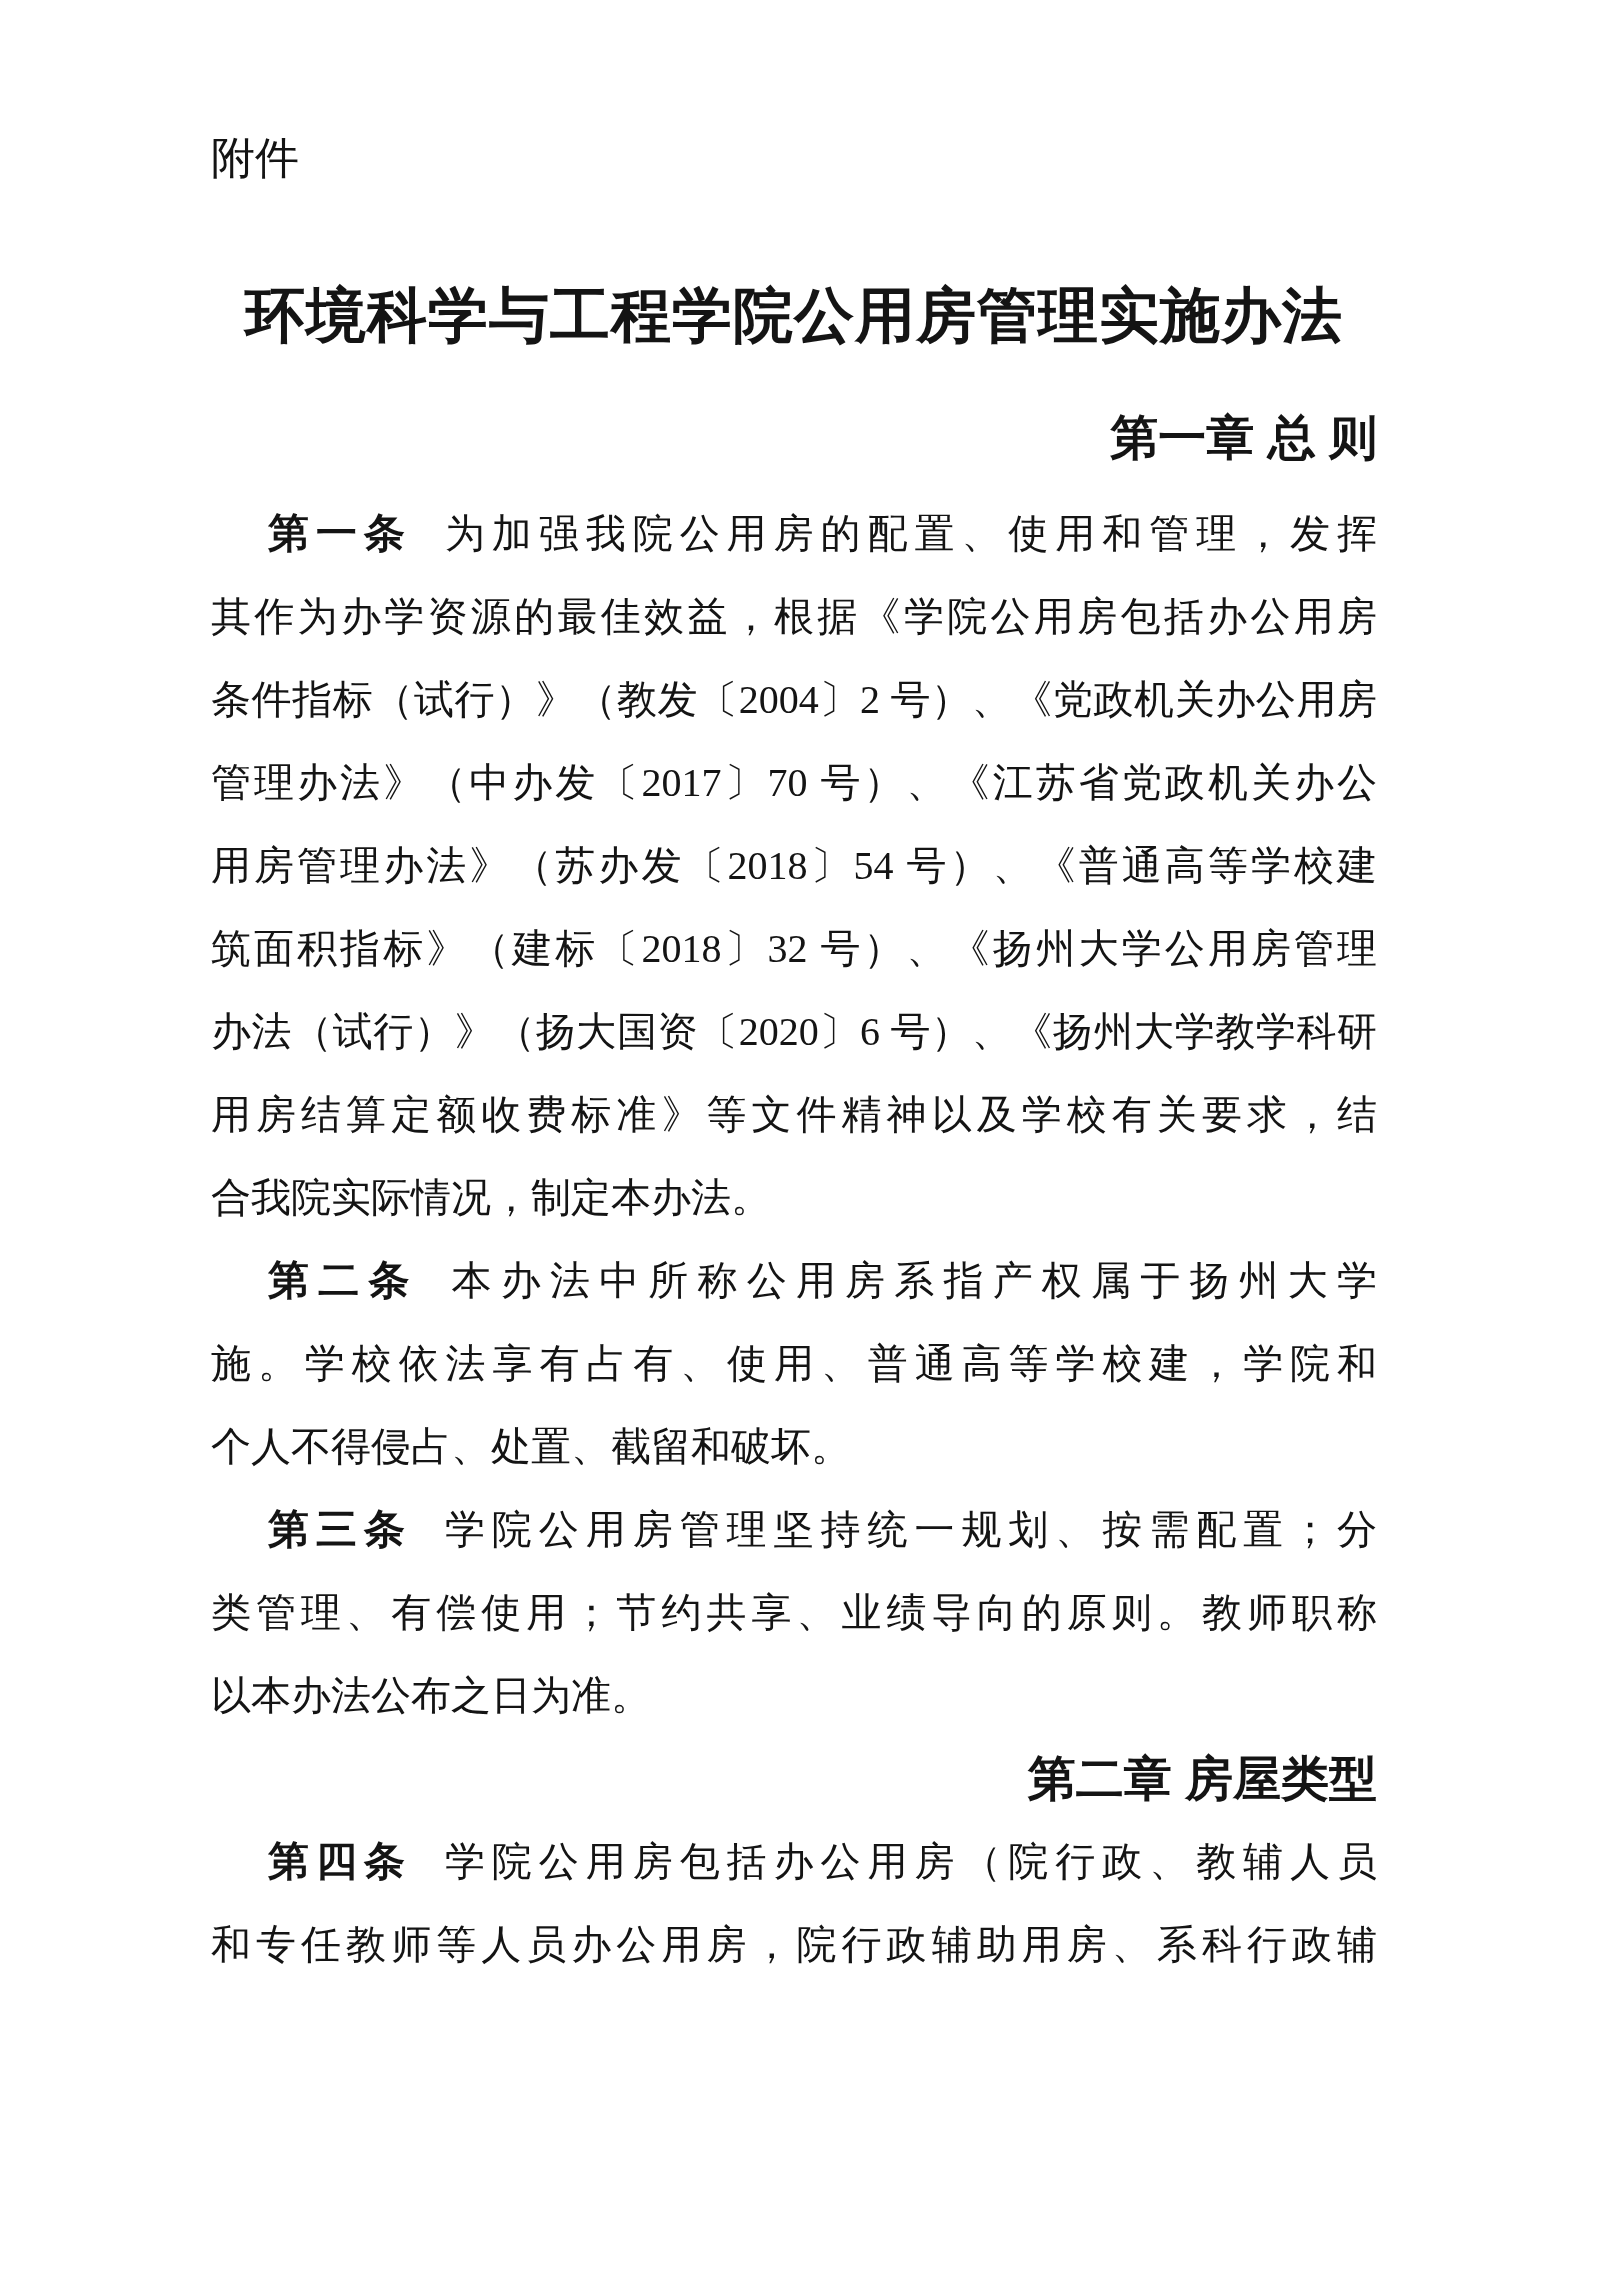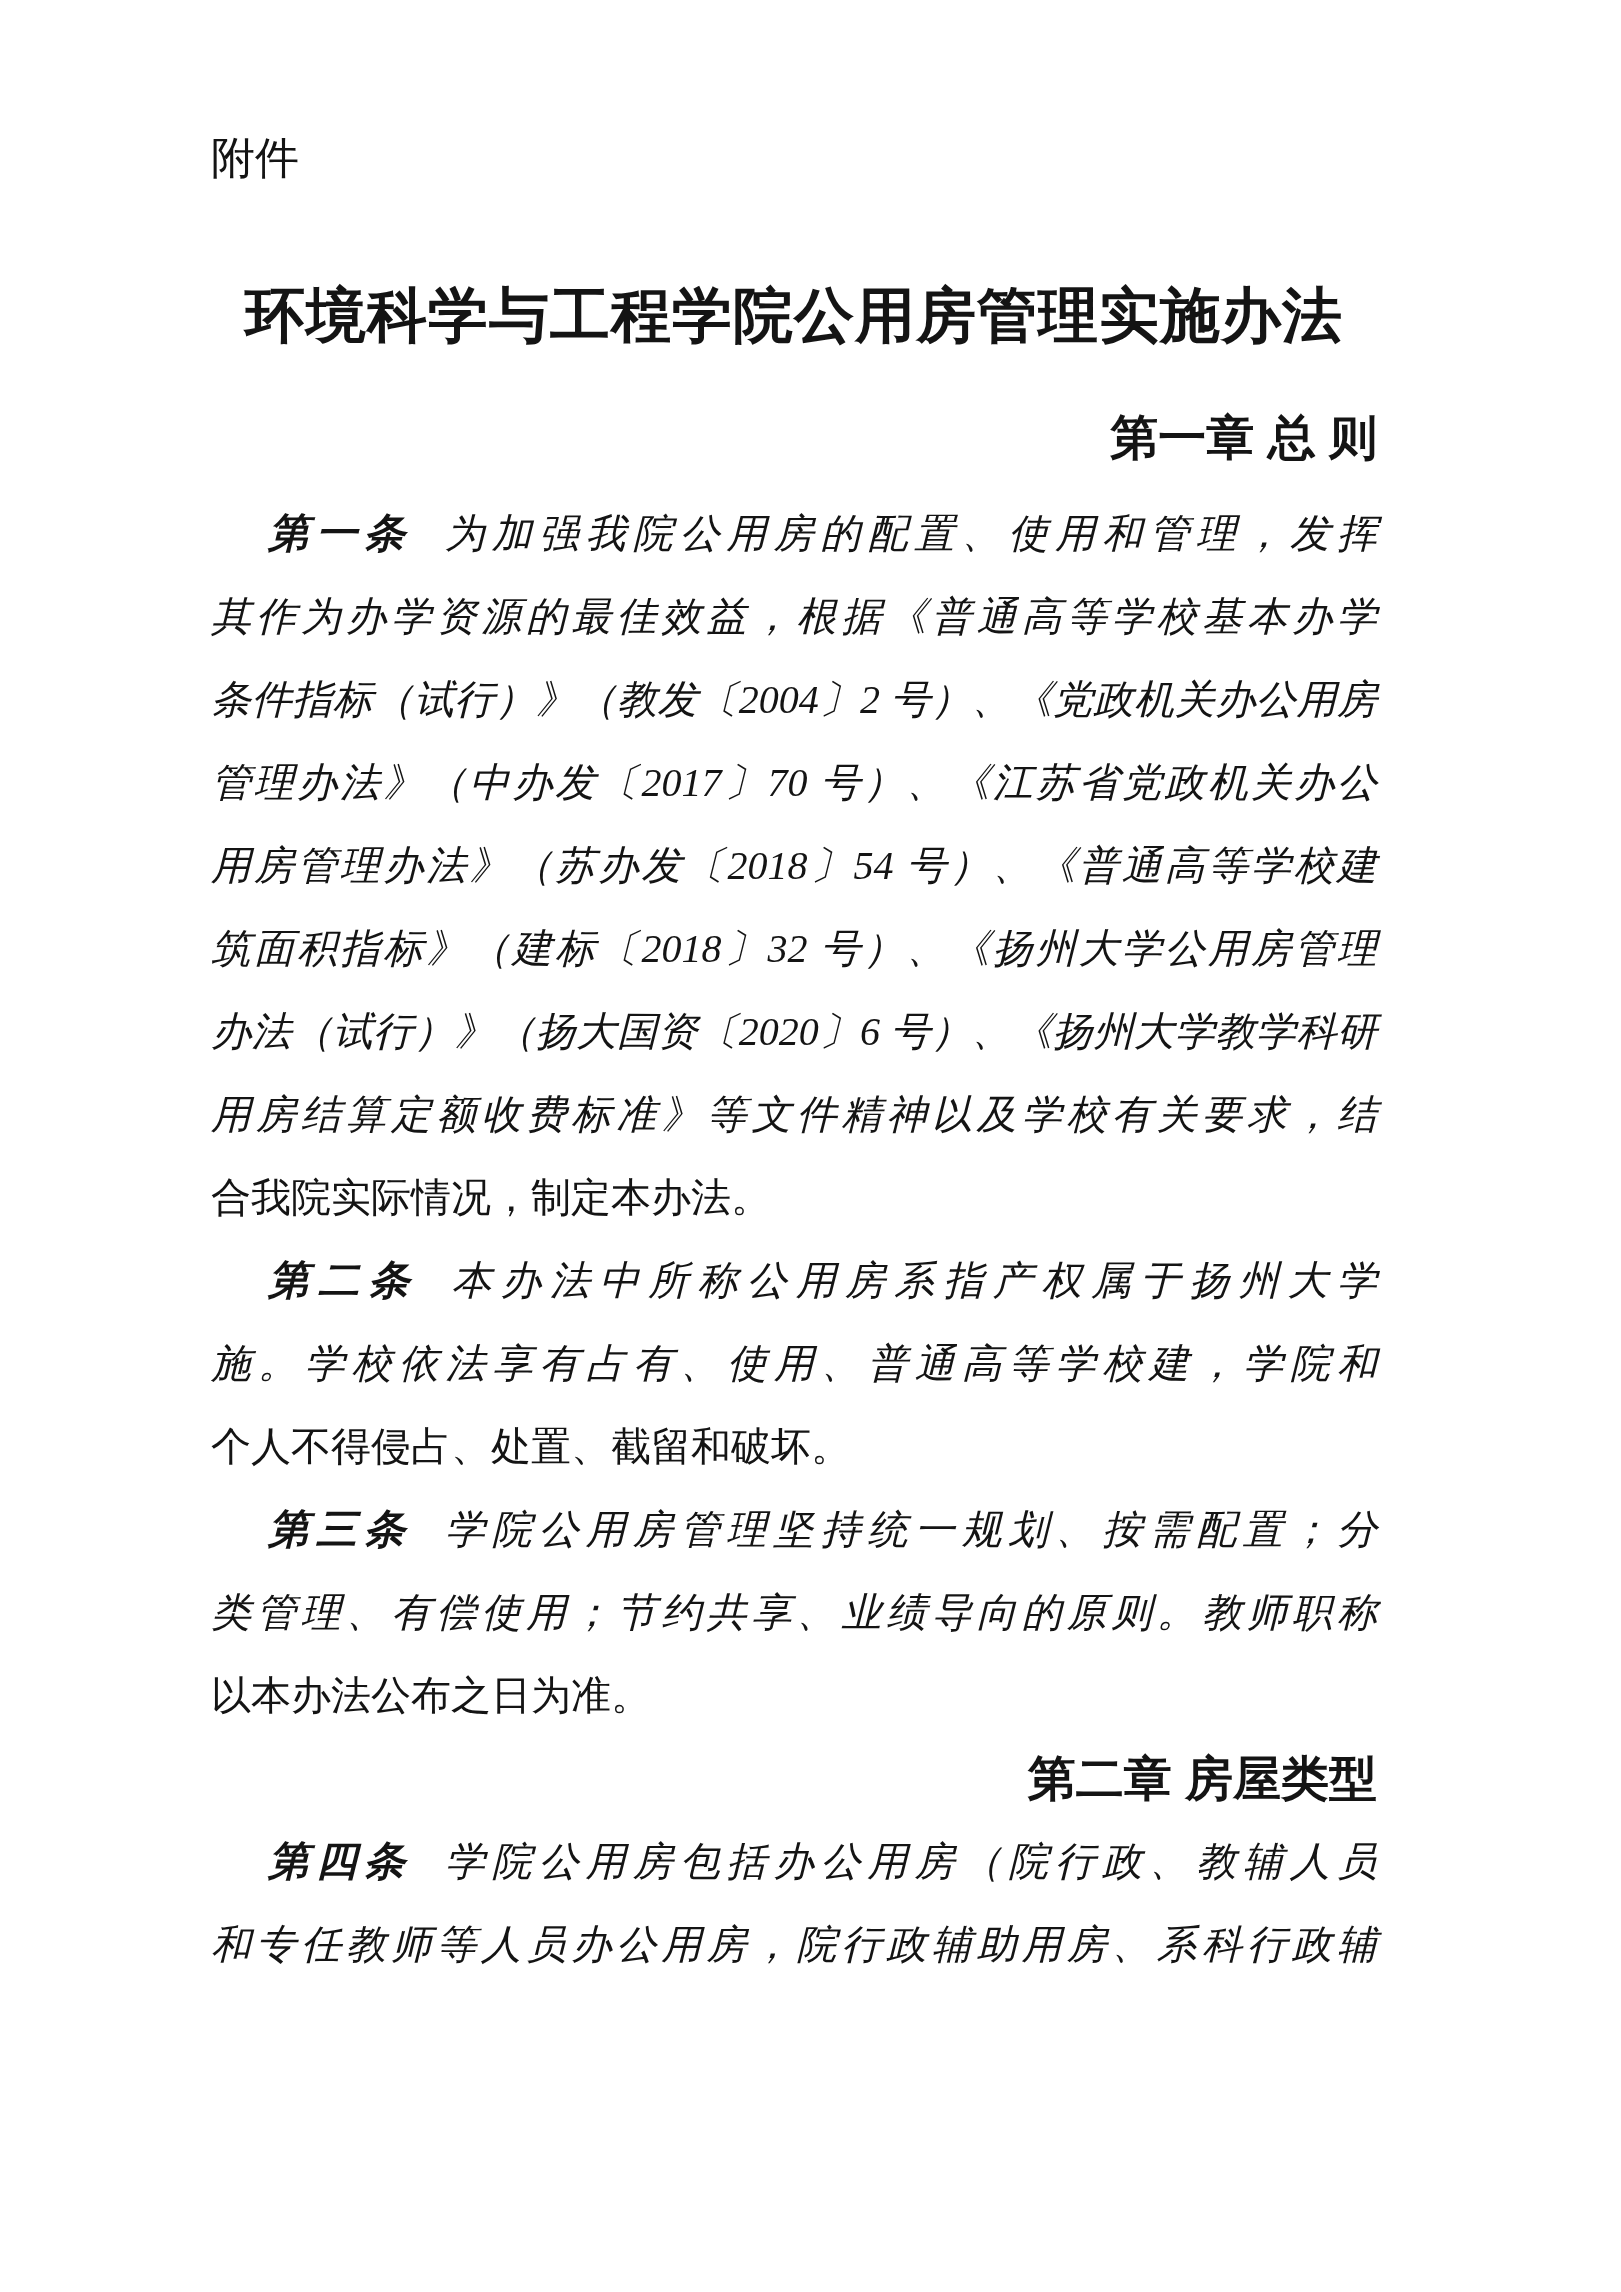--- a/index.html
+++ b/index.html
@@ -49,21 +49,20 @@
   .line {
     font-size: 40px;
     line-height: 83px;
     white-space: nowrap;
     font-family: "Liberation Serif", serif;
   }
   .line.jf {
     text-align: justify;
     text-align-last: justify;
     white-space: normal;
-    font-style: italic;
   }
   .line.ind {
     text-indent: 57px;
   }
   .prefix {
     font-family: "Liberation Sans", sans-serif;
     font-weight: bold;
     font-size: 41px;
     margin-right: 33px;
   }
@@ -73,21 +72,21 @@
 
 <div class="page">
 
   <div class="attachment">附件</div>
 
   <h1 class="doc-title">环境科学与工程学院公用房管理实施办法</h1>
 
   <h2 class="chapter first">第一章 总 则</h2>
 
   <div class="line jf ind"><span class="prefix">第一条</span><span>为加强我院公用房的配置、使用和管理，发挥</span></div>
-  <div class="line jf"><span>其作为办学资源的最佳效益，根据《普通高等学校基本办学</span></div>
+  <div class="line jf"><span>其作为办学资源的最佳效益，根据《学院公用房包括办公用房</span></div>
   <div class="line jf"><span>条件指标（试行）》（教发〔2004〕2 号）、《党政机关办公用房</span></div>
   <div class="line jf"><span>管理办法》（中办发〔2017〕70 号）、《江苏省党政机关办公</span></div>
   <div class="line jf"><span>用房管理办法》（苏办发〔2018〕54 号）、《普通高等学校建</span></div>
   <div class="line jf"><span>筑面积指标》（建标〔2018〕32 号）、《扬州大学公用房管理</span></div>
   <div class="line jf"><span>办法（试行）》（扬大国资〔2020〕6 号）、《扬州大学教学科研</span></div>
   <div class="line jf"><span>用房结算定额收费标准》等文件精神以及学校有关要求，结</span></div>
   <div class="line"><span>合我院实际情况，制定本办法。</span></div>
 
   <div class="line jf ind"><span class="prefix">第二条</span><span>本办法中所称公用房系指产权属于扬州大学</span></div>
   <div class="line jf"><span>施。学校依法享有占有、使用、普通高等学校建，学院和</span></div>

